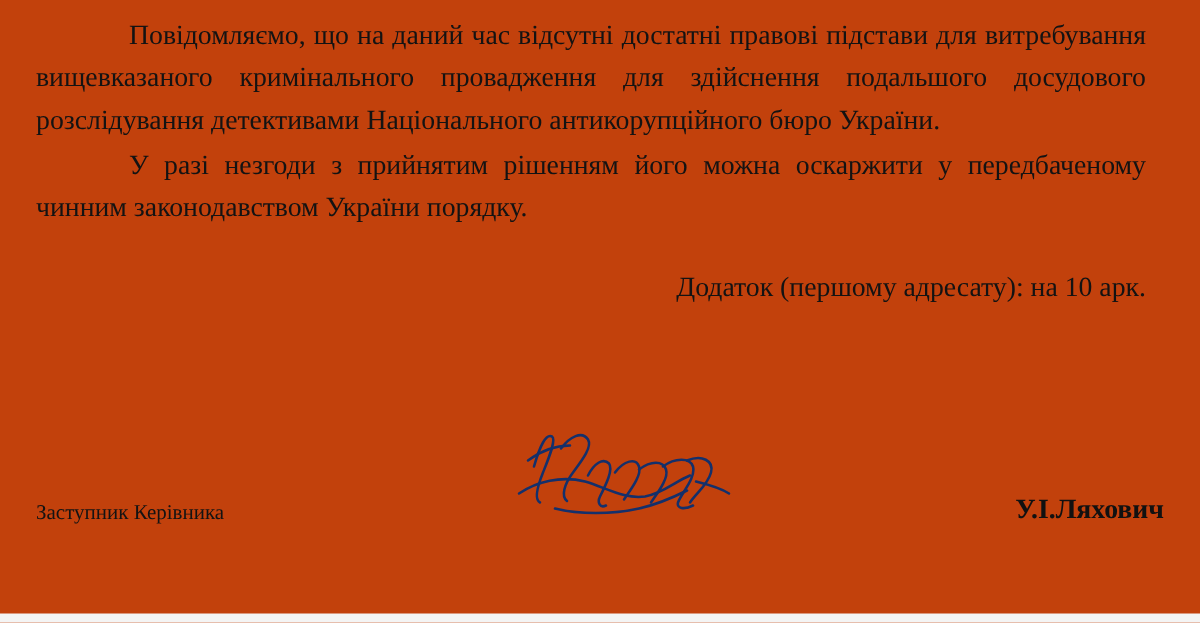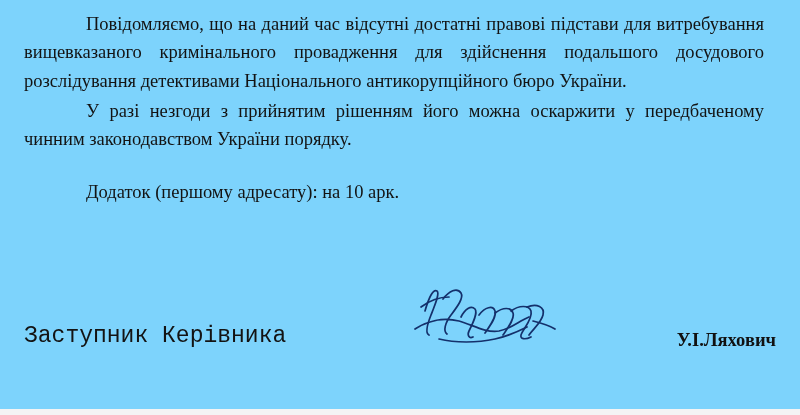--- a/index.html
+++ b/index.html
@@ -11,21 +11,21 @@
     width: 800px;
     height: 415px;
     overflow: hidden;
     font-family: "Liberation Serif", "DejaVu Serif", serif;
     color: #111111;
   }
   .page {
     position: relative;
     width: 800px;
     height: 415px;
-    background: #7dd3fc;
+    background: #c2410c;
     box-sizing: border-box;
     padding: 10px 36px 0 24px;
   }
   .body-text {
     font-size: 18.5px;
     line-height: 1.53;
     text-align: justify;
     text-justify: inter-word;
     color: #131313;
   }
@@ -34,38 +34,37 @@
     text-indent: 62px;
   }
   .para + .para {
     margin-top: 2px;
   }
   .attachment {
     margin-top: 26px;
     text-indent: 62px;
     font-size: 18.5px;
     line-height: 1.5;
-    text-align: left;
+    text-align: right;
     color: #131313;
   }
   .signature-block {
     position: absolute;
     left: 24px;
     bottom: 62px;
     width: 752px;
     display: flex;
     align-items: flex-end;
     justify-content: space-between;
   }
   .signer-title {
-    font-size: 23px;
+    font-size: 14px;
     line-height: 1.45;
     color: #131313;
     white-space: nowrap;
-    font-family: Liberation Mono, monospace;
   }
   .signer-title div {
     margin: 0;
   }
   .signature-graphic {
     position: relative;
     width: 170px;
     height: 80px;
     margin-left: 10px;
     margin-bottom: -4px;

